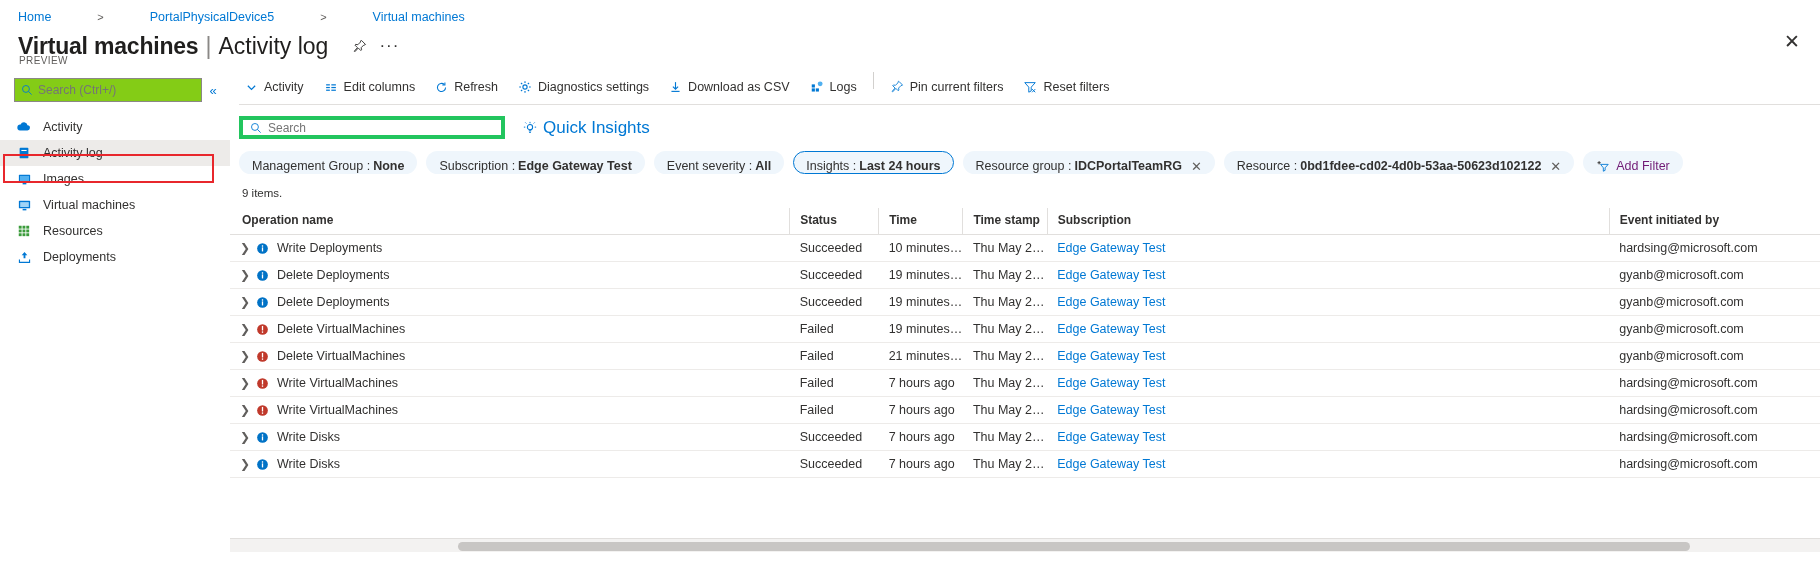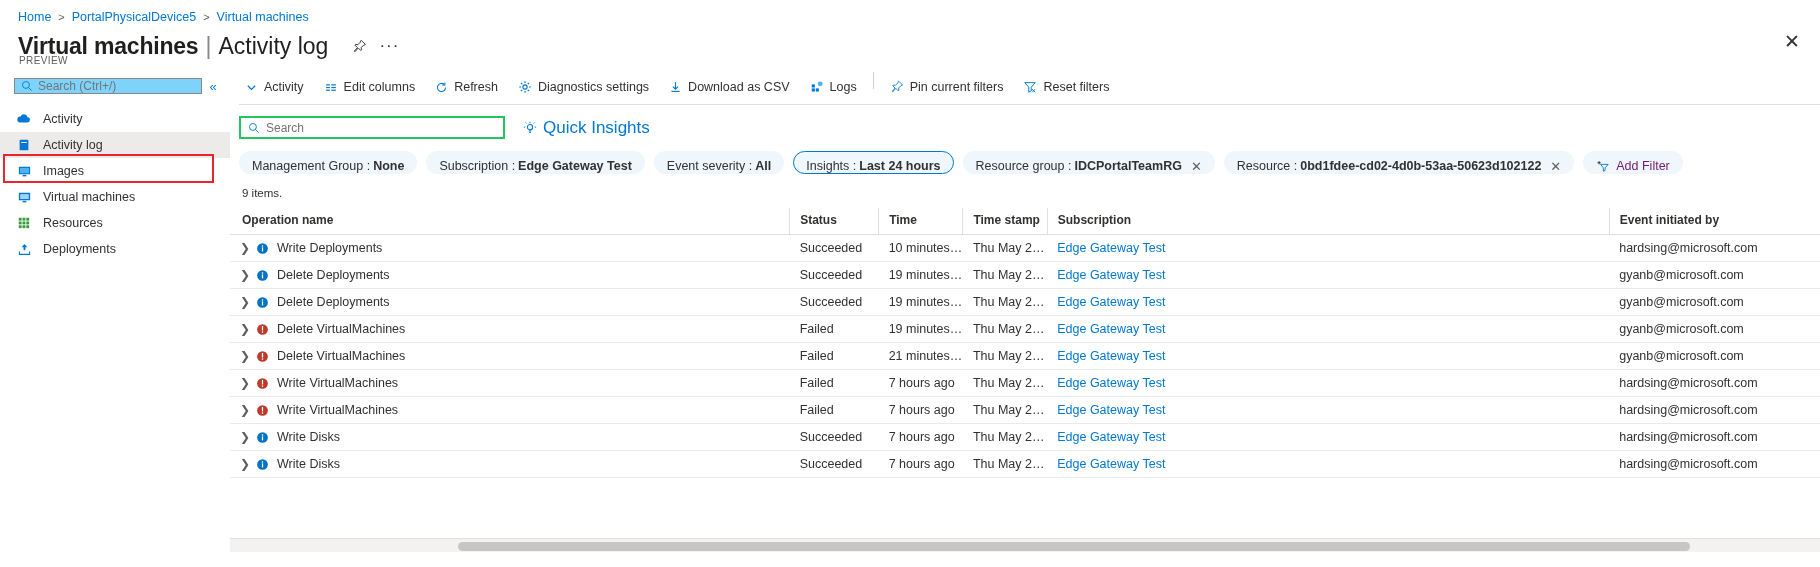--- a/index.html
+++ b/index.html
@@ -11,20 +11,21 @@
     overflow: hidden;
   }
   body { position: relative; }
 
   
   .breadcrumb {
     display: flex; align-items: center;
     padding: 8px 0 0 18px;
     font-size: 12.5px;
     height: 26px;
+    gap: 39px;
   }
   .crumb { color: #0078d4; cursor: pointer; }
   .crumb-sep { color: #605e5c; margin: 0 7px; font-size: 11px; }
 
   
   .title-row {
     display: flex; align-items: center;
     padding: 6px 0 0 18px;
     height: 34px;
   }
@@ -47,21 +48,21 @@
     font-weight: 300; line-height: 1;
   }
 
   
   .body-wrap { display: flex; margin-top: 12px; height: 480px; }
 
   
   .sidebar { width: 230px; flex: 0 0 230px; padding-top: 6px; position: relative; }
   .search-row { display: flex; align-items: center; padding: 0 6px 0 14px; }
   .side-search {
-    flex: 1; height: 16px; border: 1px solid #8a8886; background: #7dd3fc;
+    flex: 1; height: 24px; border: 1px solid #8a8886; background: #84cc16;
     display: flex; align-items: center; padding: 0 6px;
   }
   .side-search .mag { margin-right: 5px; display: flex; align-items: center; }
   .side-search input {
     border: none; outline: none; font-size: 12px; width: 100%;
     font-family: "Liberation Sans", sans-serif; color: #605e5c; background: transparent;
   }
   .collapse-btn {
     width: 22px; text-align: center; color: #0078d4; font-size: 13px; cursor: pointer;
   }
@@ -91,21 +92,21 @@
   .cmd {
     display: flex; align-items: center; height: 30px;
     padding: 0 10px; font-size: 12.5px; color: #323130; cursor: pointer; white-space: nowrap;
   }
   .cmd .ci { margin-right: 6px; display: flex; align-items: center; }
   .cmd-divider { width: 1px; height: 17px; background: #d2d0ce; margin: 0 6px; }
   .hr-line { height: 1px; background: #e1dfdd; margin: 2px 0 0 9px; }
 
   .filterbar { padding: 11px 0 0 9px; display: flex; align-items: center; }
   .srch-box {
-    width: 266px; height: 23px; border: 2px solid #22c55e; background: #fff;
+    width: 266px; height: 23px; border: 4px solid #22c55e; background: #fff;
     display: flex; align-items: center; padding: 0 7px;
   }
   .srch-box input {
     border: none; outline: none; font-size: 12px; width: 100%;
     font-family: "Liberation Sans", sans-serif; color: #605e5c; background: transparent;
   }
   .srch-box .mag { margin-right: 6px; display: flex; }
   .quick-insights {
     display: flex; align-items: center; margin-left: 18px;
     font-size: 17px; color: #0078d4; cursor: pointer;

